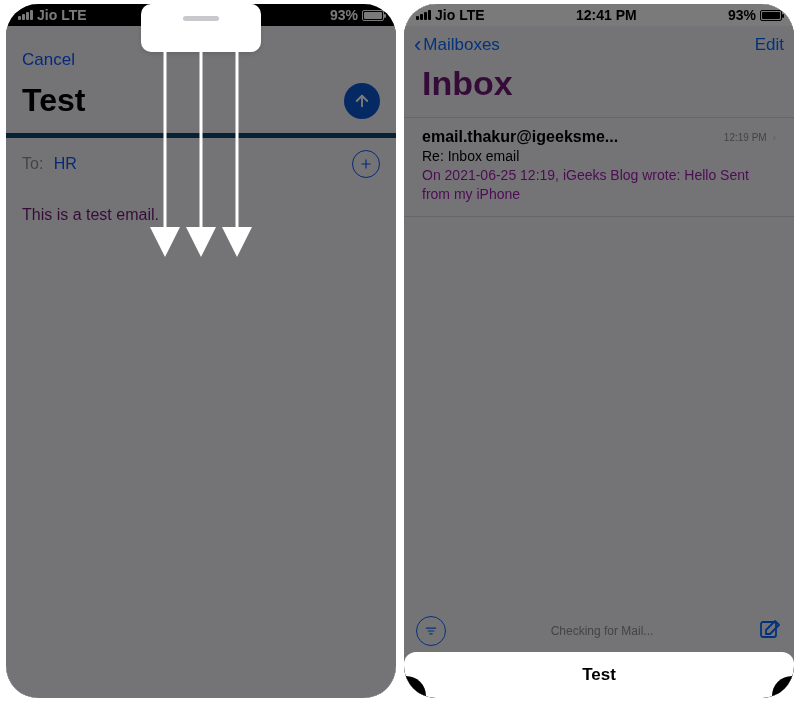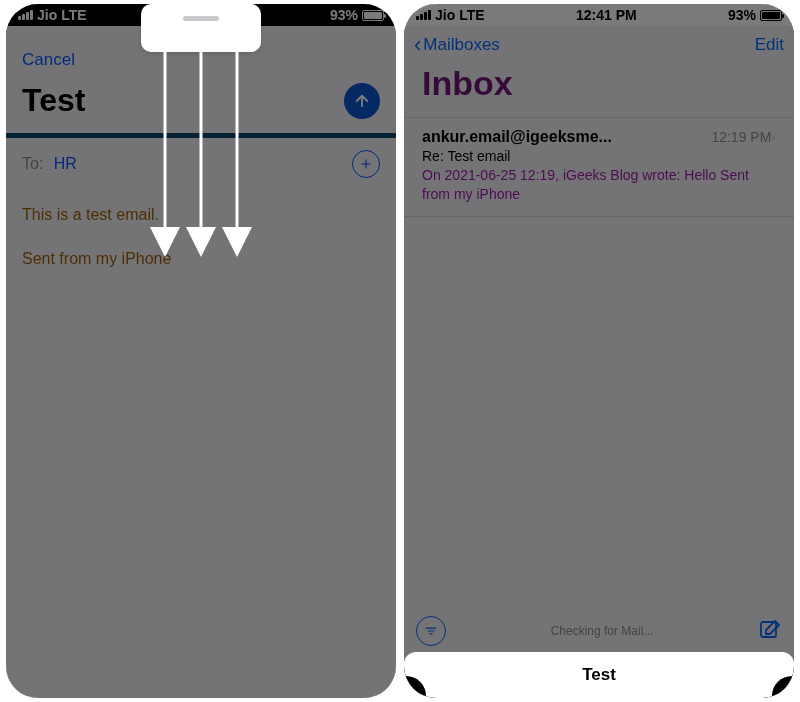--- a/index.html
+++ b/index.html
@@ -130,21 +130,21 @@
     .field-label { color:#8e8e93; margin-right:6px; }
     .field-value { color:#000; }
     .field-link { color:#0b57ff; }
     .add-contact {
       width:28px;height:28px;border:1.5px solid #0b57ff;border-radius:50%;
       display:flex;align-items:center;justify-content:center;color:#0b57ff;font-size:18px;font-weight:400;
     }
     .compose-body {
       padding: 14px 16px;
       font-size:16px;
-      color:#a16207;
+      color:#701a75;
       line-height:1.4;
     }
     .compose-body p { margin-bottom: 22px; }
 
     
     .nav-bar {
       display:flex; align-items:center; justify-content:space-between;
       padding: 8px 10px 4px;
       font-size:17px;
       color:#0a6aff;
@@ -156,21 +156,21 @@
       padding: 4px 18px 14px;
       color:#701a75;
     }
     .mail-item {
       padding: 10px 18px 12px;
       border-top:1px solid #d6d6dc;
       border-bottom:1px solid #d6d6dc;
     }
     .mail-row1 { display:flex; align-items:center; justify-content:space-between; }
     .mail-sender { font-size:16px; font-weight:700; color:#000; }
-    .mail-meta { display:flex; align-items:center; color:#8e8e93; font-size:14px; }
+    .mail-meta { display:flex; align-items:center; gap:6px; color:#8e8e93; font-size:10px; }
     .chev-r { color:#c5c5cb; }
     .mail-subject { font-size:14px; color:#000; margin-top:2px; }
     .mail-preview { font-size:14px; color:#a21caf; margin-top:2px; line-height:1.35; }
 
     .inbox-toolbar {
       position:absolute;
       left:0; right:0; bottom:46px;
       height:42px;
       display:flex; align-items:center; justify-content:space-between;
       padding: 0 12px;
@@ -248,21 +248,20 @@
         </div>
         <div class="add-contact">
           <svg width="14" height="14" viewBox="0 0 24 24" fill="none" stroke="#0b57ff" stroke-width="2" stroke-linecap="round">
               <path d="M12 5v14M5 12h14"></path>
             </svg>
         </div>
       </div>
 
       <div class="compose-body">
         <p>This is a test email.</p>
-        <p>Sent from my iPhone</p>
       </div>
     </div>
 
     <div class="dim-overlay"></div>
 
     <div class="sheet-grabber-area">
       <div class="grabber"></div>
     </div>
     <svg class="arrows-svg" width="140" height="220" viewBox="0 0 140 220">
       <defs>
@@ -305,27 +304,27 @@
         <span class="back-chevron">‹</span>
         <span>Mailboxes</span>
       </div>
       <span>Edit</span>
     </div>
 
     <div class="inbox-title">Inbox</div>
 
     <div class="mail-item">
       <div class="mail-row1">
-        <span class="mail-sender">ankur.email@igeeksme...</span>
+        <span class="mail-sender">email.thakur@igeeksme...</span>
         <div class="mail-meta">
           <span>12:19 PM</span>
           <span class="chev-r">›</span>
         </div>
       </div>
-      <div class="mail-subject">Re: Test email</div>
+      <div class="mail-subject">Re: Inbox email</div>
       <div class="mail-preview">On 2021-06-25 12:19, iGeeks Blog wrote: Hello Sent from my iPhone</div>
     </div>
 
     <div class="inbox-toolbar">
       <div class="round-icon-btn">
         <svg width="14" height="14" viewBox="0 0 24 24" fill="none" stroke="#0a6aff" stroke-width="2" stroke-linecap="round">
             <line x1="4" y1="7" x2="20" y2="7"></line>
             <line x1="7" y1="12" x2="17" y2="12"></line>
             <line x1="10" y1="17" x2="14" y2="17"></line>
           </svg>

